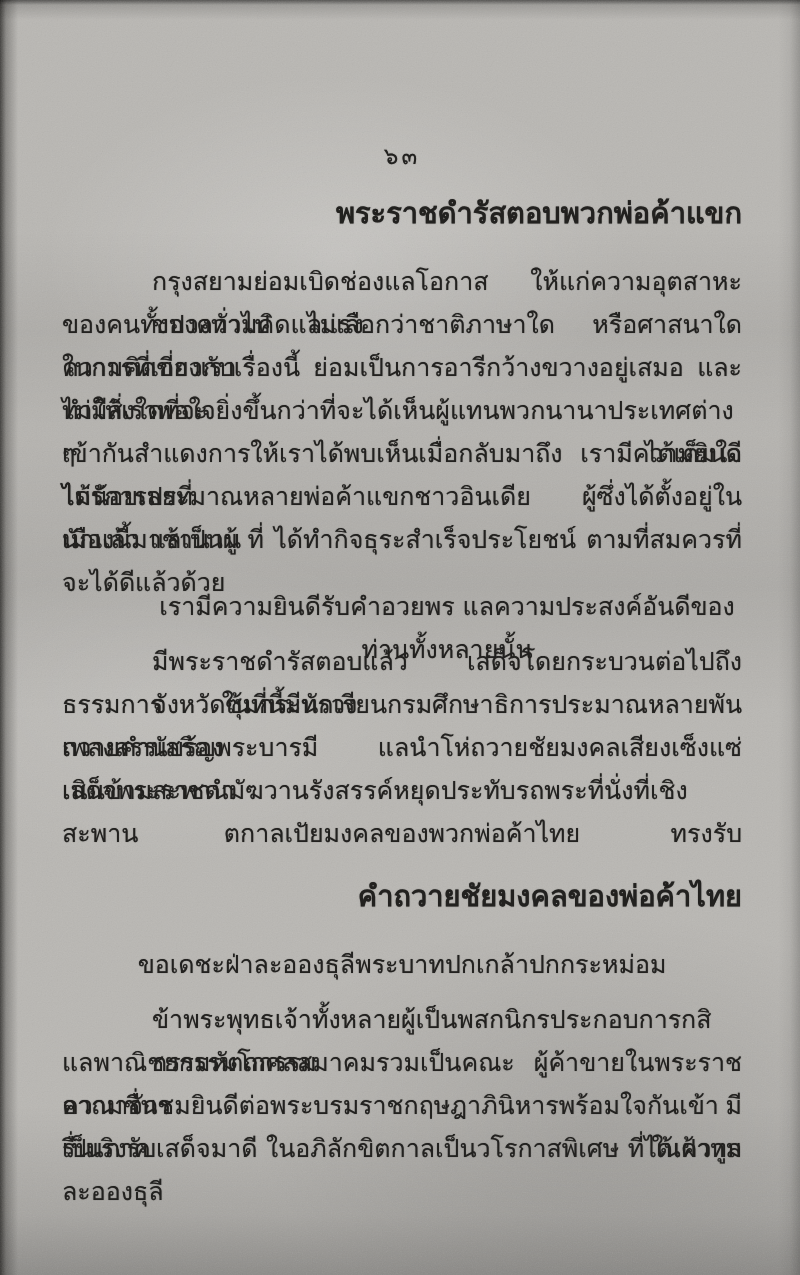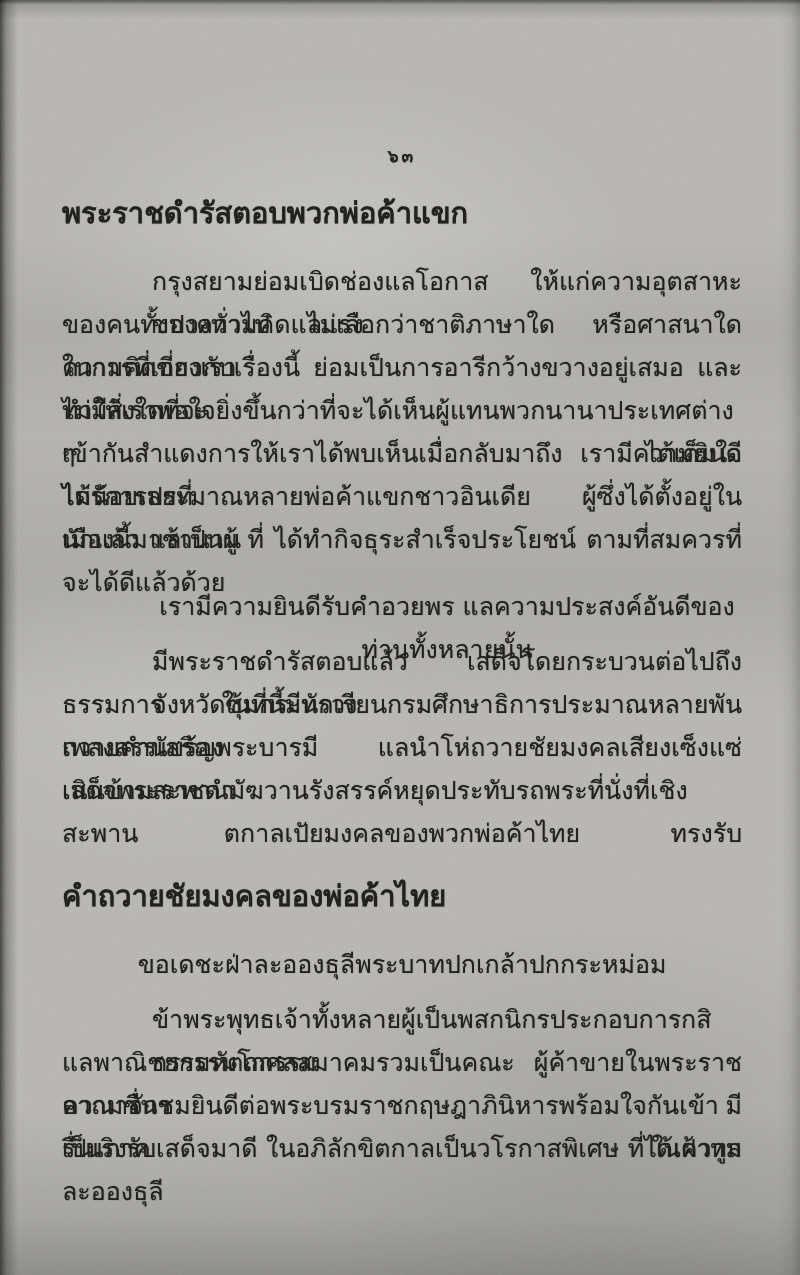--- a/index.html
+++ b/index.html
@@ -35,27 +35,27 @@
   }
   .content {
     position: absolute;
     left: 62px; right: 58px; top: 140px;
     color: #22211f;
     font-size: 25px;
     text-shadow: 0 0 1px rgba(30,29,27,0.55);
   }
   .page-num {
     text-align: center;
-    font-size: 17px;
-    font-weight: bold;
+    font-size: 23px;
+    font-weight: normal;
     letter-spacing: 3px;
     height: 32px; line-height: 32px;
   }
   .heading {
-    text-align: left;
+    text-align: right;
     font-size: 29px;
     font-weight: bold;
     height: 46px; line-height: 46px;
     margin-top: 18px;
   }
   .para { margin-top: 24px; }
   .para.tight { margin-top: 12px; }
   .line {
     height: 43px; line-height: 43px;
     text-align: center;

